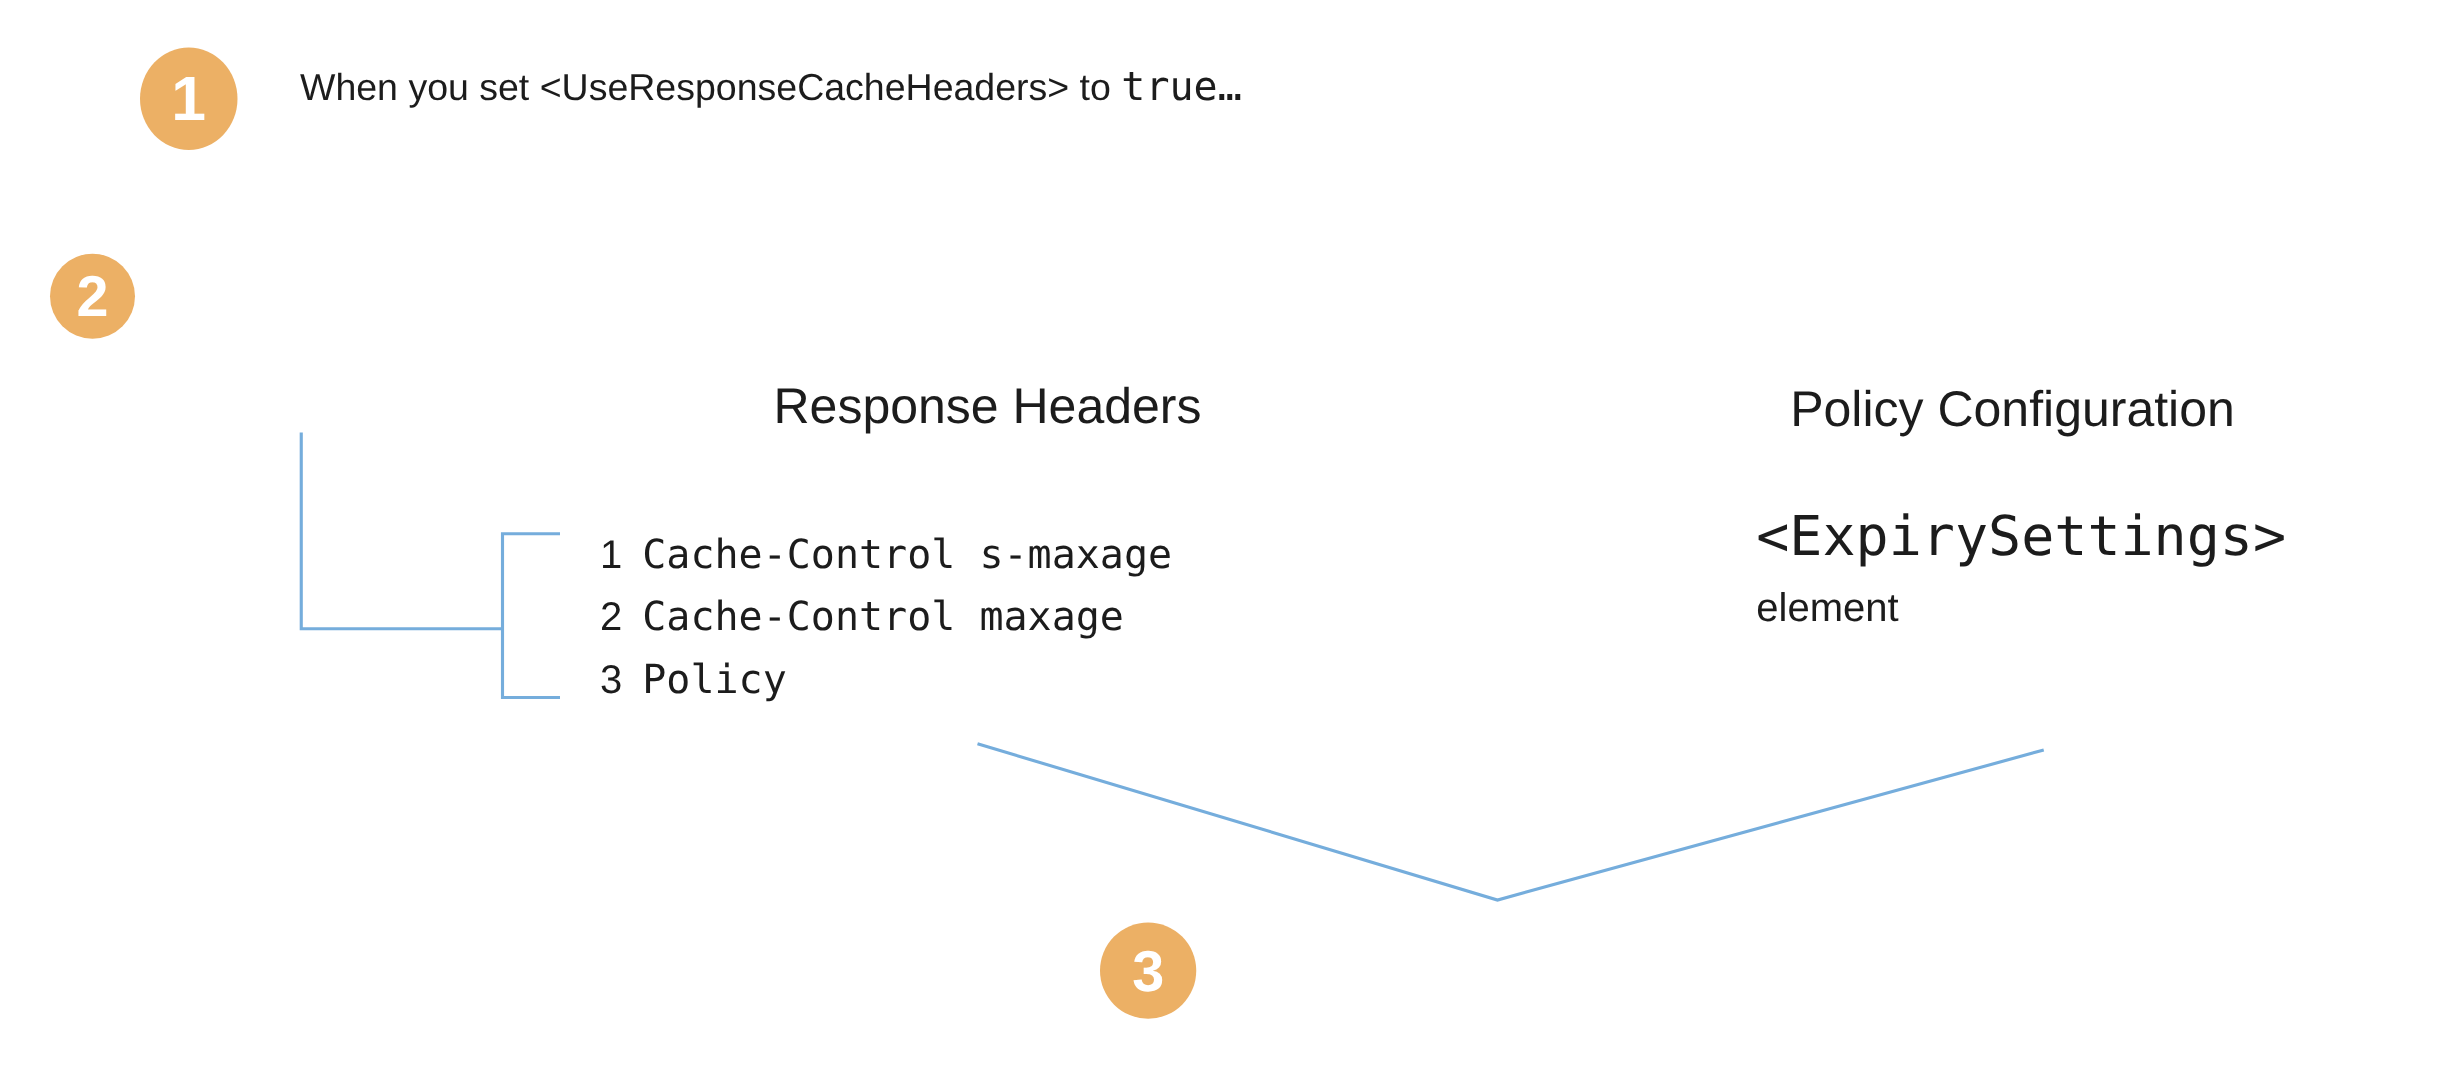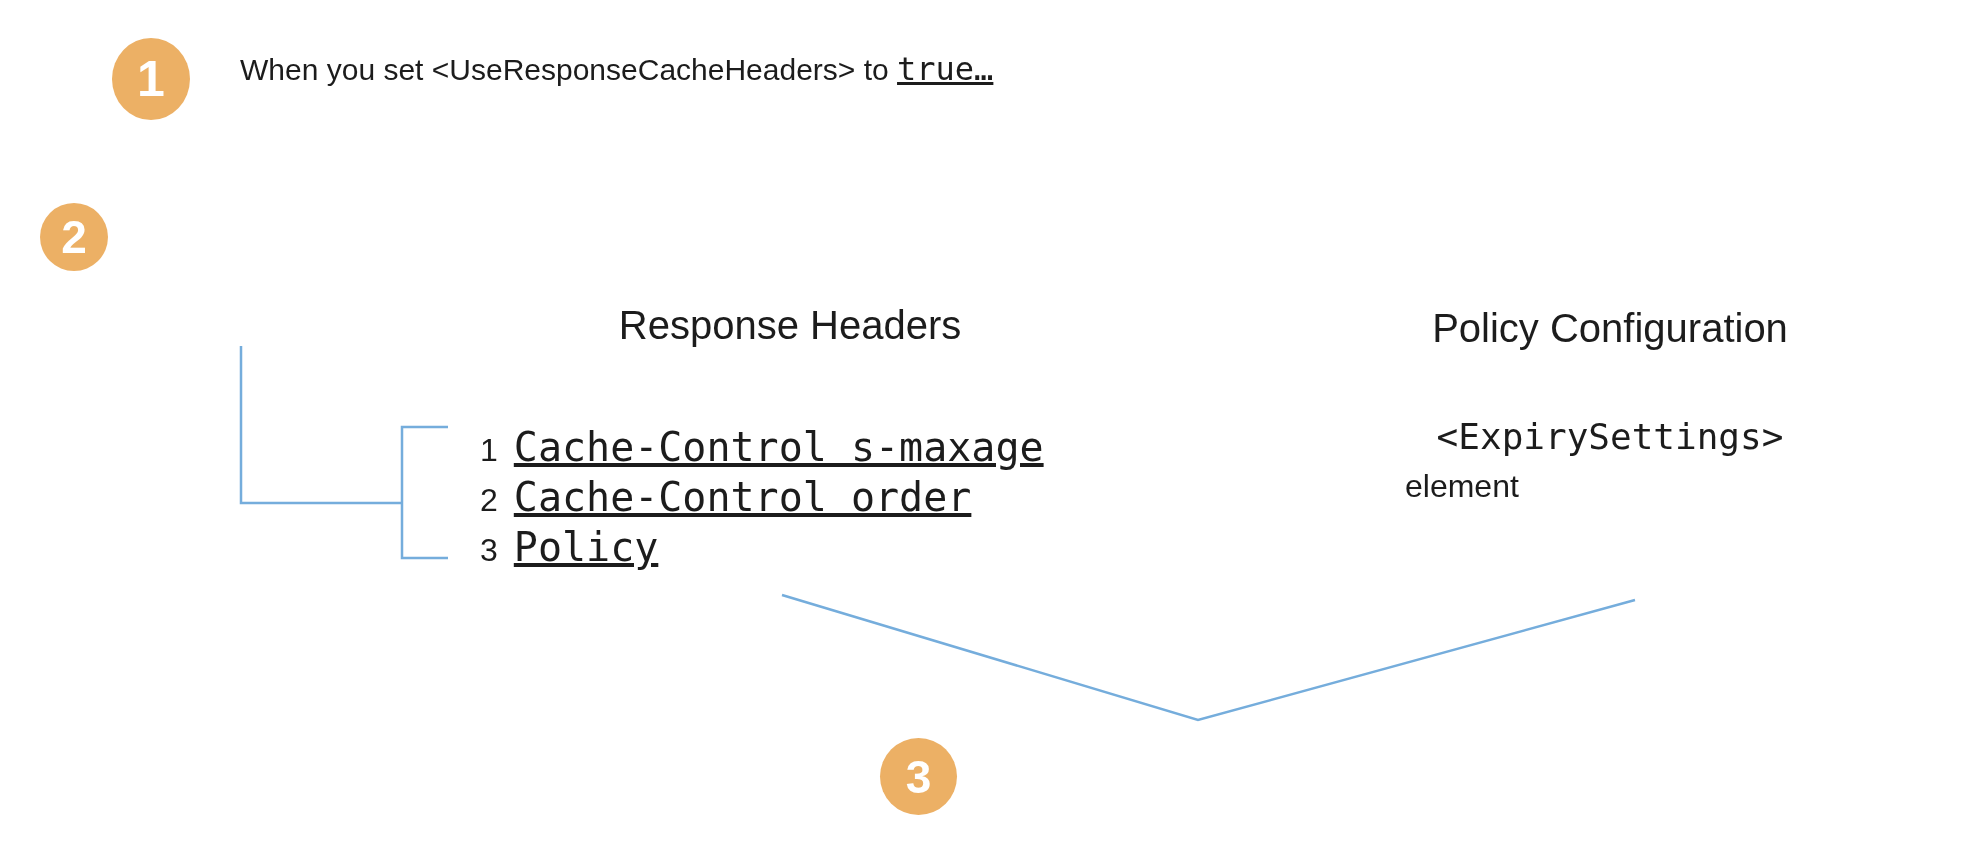--- a/index.html
+++ b/index.html
@@ -29,44 +29,44 @@
     font-weight:600;
   }
   .badge-1{left:112px;top:38px;width:78px;height:82px;font-size:50px;}
   .badge-2{left:40px;top:203px;width:68px;height:68px;font-size:46px;}
   .badge-3{left:880px;top:738px;width:77px;height:77px;font-size:46px;}
   .step1-text{
     position:absolute;left:240px;top:50px;
     font-size:30px;white-space:nowrap;
   }
   .mono{font-family:"DejaVu Sans Mono",monospace;}
-  .step1-text .mono{font-size:32px;text-decoration:underline;}
+  .step1-text .mono{font-size:32px;}
   .step2-text{
     position:absolute;left:130px;top:186px;
     font-size:30px;line-height:46px;
   }
   .col-heading{
     position:absolute;
     font-size:40px;text-align:center;white-space:nowrap;
   }
   .heading-response{left:540px;top:303px;width:500px;}
   .heading-policy{left:1405px;top:306px;width:410px;}
   .header-list{position:absolute;left:480px;top:0;}
   .header-row{
     position:absolute;left:0;
     display:flex;align-items:baseline;gap:16px;white-space:nowrap;
   }
   .header-row .rank{font-size:32px;}
-  .header-row .hname{font-size:40px;text-decoration:underline;}
+  .header-row .hname{font-size:32px;}
   .row-0{top:424px;}
   .row-1{top:474px;}
   .row-2{top:524px;}
   .policy-element-code{
-    position:absolute;left:1405px;top:416px;width:410px;
-    text-align:center;font-size:36px;white-space:nowrap;
+    position:absolute;left:1405px;top:404px;width:410px;
+    text-align:center;font-size:44px;white-space:nowrap;
   }
   .policy-element-label{
     position:absolute;left:1405px;top:468px;width:410px;
     font-size:32px;
   }
   .step3-text{
     position:absolute;left:950px;top:732px;width:500px;
     text-align:center;font-size:30px;line-height:40px;
   }
 </style>
@@ -96,21 +96,21 @@
 
   <div class="col-heading heading-policy">Policy Configuration</div>
 
   <div class="header-list">
     <div class="header-row row-0">
       <span class="rank">1</span>
       <span class="hname mono">Cache-Control s-maxage</span>
     </div>
     <div class="header-row row-1">
       <span class="rank">2</span>
-      <span class="hname mono">Cache-Control order</span>
+      <span class="hname mono">Cache-Control maxage</span>
     </div>
     <div class="header-row row-2">
       <span class="rank">3</span>
       <span class="hname mono">Policy</span>
     </div>
   </div>
 
   <div class="policy-element-code mono">&lt;ExpirySettings&gt;</div>
   <div class="policy-element-label">element</div>
 

